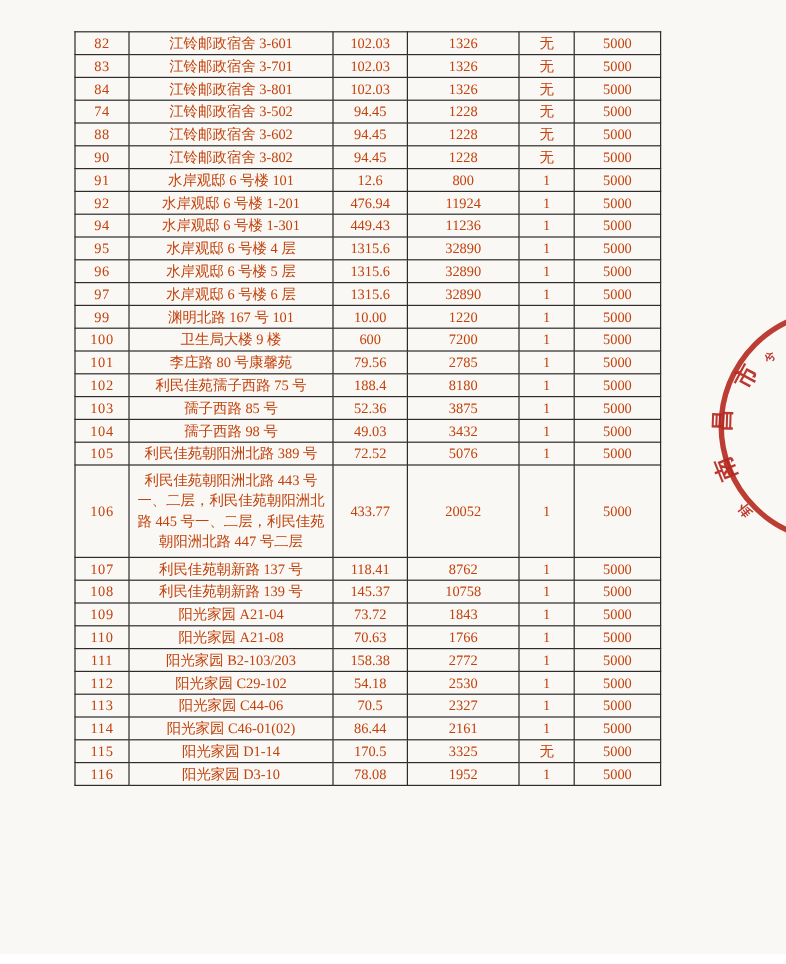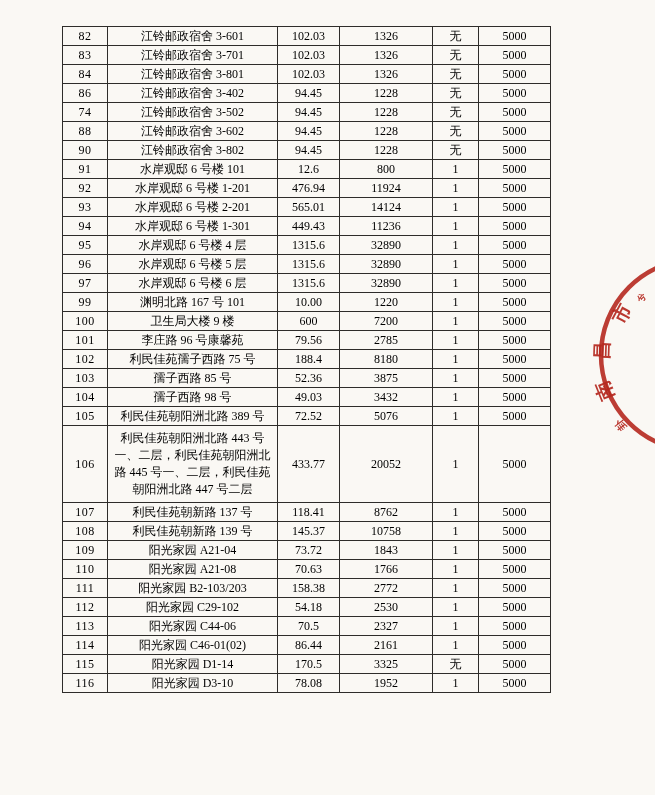--- a/index.html
+++ b/index.html
@@ -2,21 +2,21 @@
 <html><head>
 <meta charset="utf-8">
 <style>
   html,body{margin:0;padding:0;}
   .page{
     position:relative;
     width:655px;height:795px;
     background:#faf8f4;
     overflow:hidden;
     font-family:"Liberation Serif","DejaVu Serif",serif;
-    color:#000000;
+    color:#c2410c;
   }
   table.datatable{
     position:absolute;
     left:62px;top:26px;
     width:488px;
     border-collapse:collapse;
     table-layout:fixed;
     background:transparent;
   }
   table.datatable td{
@@ -82,28 +82,20 @@
     </tr>
         <tr>
       <td class="c-no">84</td>
       <td class="c-addr">江铃邮政宿舍 3-801</td>
       <td class="c-area">102.03</td>
       <td class="c-val">1326</td>
       <td class="c-flag">无</td>
       <td class="c-amt">5000</td>
     </tr>
         <tr>
-      <td class="c-no">86</td>
-      <td class="c-addr">江铃邮政宿舍 3-402</td>
-      <td class="c-area">94.45</td>
-      <td class="c-val">1228</td>
-      <td class="c-flag">无</td>
-      <td class="c-amt">5000</td>
-    </tr>
-        <tr>
       <td class="c-no">74</td>
       <td class="c-addr">江铃邮政宿舍 3-502</td>
       <td class="c-area">94.45</td>
       <td class="c-val">1228</td>
       <td class="c-flag">无</td>
       <td class="c-amt">5000</td>
     </tr>
         <tr>
       <td class="c-no">88</td>
       <td class="c-addr">江铃邮政宿舍 3-602</td>
@@ -130,28 +122,20 @@
     </tr>
         <tr>
       <td class="c-no">92</td>
       <td class="c-addr">水岸观邸 6 号楼 1-201</td>
       <td class="c-area">476.94</td>
       <td class="c-val">11924</td>
       <td class="c-flag">1</td>
       <td class="c-amt">5000</td>
     </tr>
         <tr>
-      <td class="c-no">93</td>
-      <td class="c-addr">水岸观邸 6 号楼 2-201</td>
-      <td class="c-area">565.01</td>
-      <td class="c-val">14124</td>
-      <td class="c-flag">1</td>
-      <td class="c-amt">5000</td>
-    </tr>
-        <tr>
       <td class="c-no">94</td>
       <td class="c-addr">水岸观邸 6 号楼 1-301</td>
       <td class="c-area">449.43</td>
       <td class="c-val">11236</td>
       <td class="c-flag">1</td>
       <td class="c-amt">5000</td>
     </tr>
         <tr>
       <td class="c-no">95</td>
       <td class="c-addr">水岸观邸 6 号楼 4 层</td>
@@ -187,21 +171,21 @@
         <tr>
       <td class="c-no">100</td>
       <td class="c-addr">卫生局大楼 9 楼</td>
       <td class="c-area">600</td>
       <td class="c-val">7200</td>
       <td class="c-flag">1</td>
       <td class="c-amt">5000</td>
     </tr>
         <tr>
       <td class="c-no">101</td>
-      <td class="c-addr">李庄路 96 号康馨苑</td>
+      <td class="c-addr">李庄路 80 号康馨苑</td>
       <td class="c-area">79.56</td>
       <td class="c-val">2785</td>
       <td class="c-flag">1</td>
       <td class="c-amt">5000</td>
     </tr>
         <tr>
       <td class="c-no">102</td>
       <td class="c-addr">利民佳苑孺子西路 75 号</td>
       <td class="c-area">188.4</td>
       <td class="c-val">8180</td>

